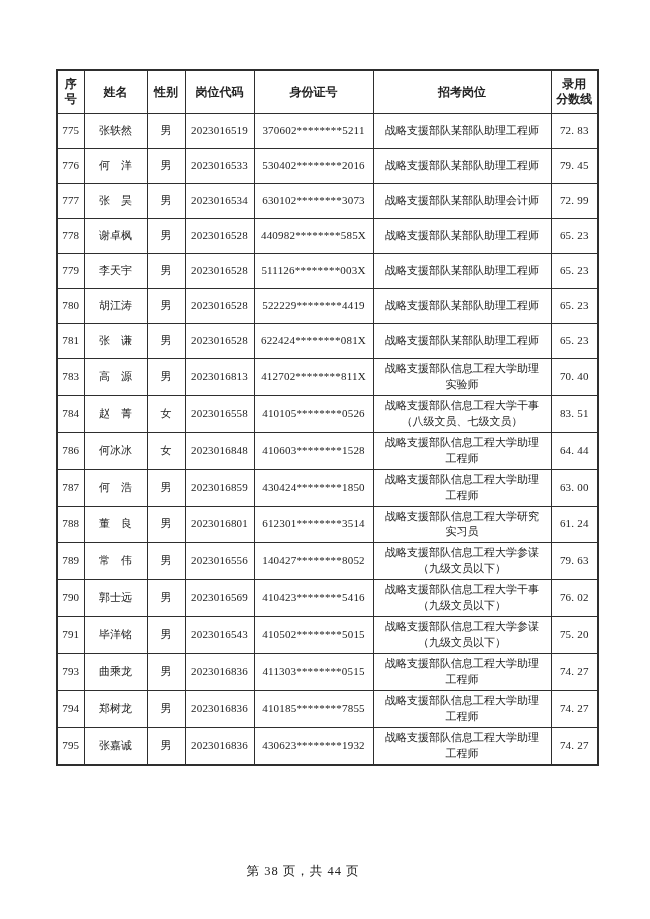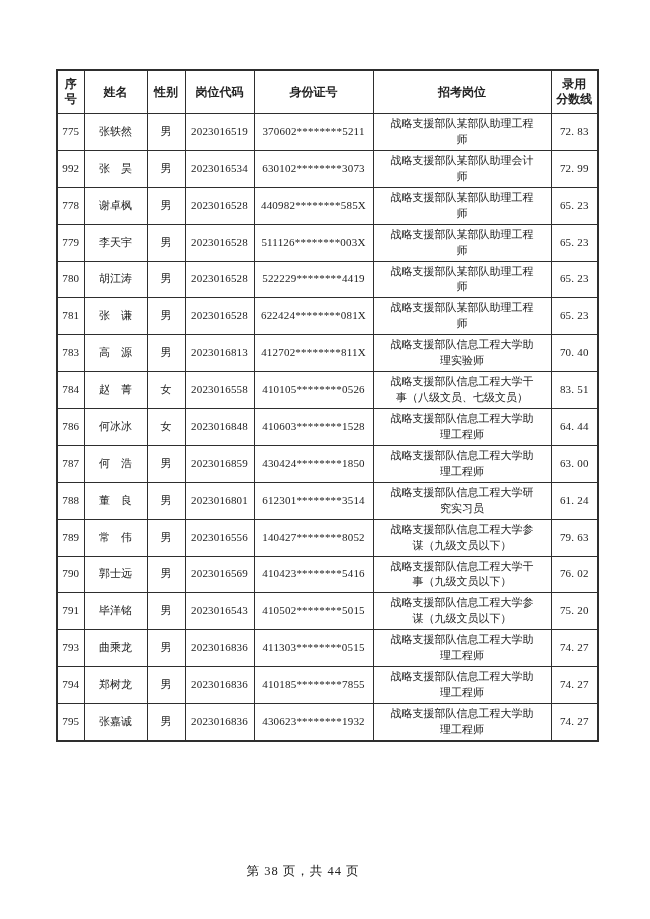--- a/index.html
+++ b/index.html
@@ -50,21 +50,21 @@
     line-height: 1.45;
   }
   .score-table td.col-index,
   .score-table td.col-post_code,
   .score-table td.col-id_number,
   .score-table td.col-score {
     font-family: "Liberation Serif", "DejaVu Serif", serif;
     letter-spacing: 0.2px;
   }
   .score-table td.col-position {
-    padding: 2px 16px;
+    padding: 2px 8px;
   }
   .footer {
     position: absolute;
     top: 863px;
     left: 0;
     width: 606px;
     text-align: center;
     font-size: 12.5px;
     color: #222222;
     letter-spacing: 1px;
@@ -101,21 +101,30 @@
         <tr>
           <td class="col-index">775</td>
           <td class="col-name">张轶然</td>
           <td class="col-gender">男</td>
           <td class="col-post_code">2023016519</td>
           <td class="col-id_number">370602********5211</td>
           <td class="col-position">战略支援部队某部队助理工程师</td>
           <td class="col-score">72. 83</td>
         </tr>
         <tr>
-          <td class="col-index">992</td>
+          <td class="col-index">776</td>
+          <td class="col-name">何　洋</td>
+          <td class="col-gender">男</td>
+          <td class="col-post_code">2023016533</td>
+          <td class="col-id_number">530402********2016</td>
+          <td class="col-position">战略支援部队某部队助理工程师</td>
+          <td class="col-score">79. 45</td>
+        </tr>
+        <tr>
+          <td class="col-index">777</td>
           <td class="col-name">张　昊</td>
           <td class="col-gender">男</td>
           <td class="col-post_code">2023016534</td>
           <td class="col-id_number">630102********3073</td>
           <td class="col-position">战略支援部队某部队助理会计师</td>
           <td class="col-score">72. 99</td>
         </tr>
         <tr>
           <td class="col-index">778</td>
           <td class="col-name">谢卓枫</td>

